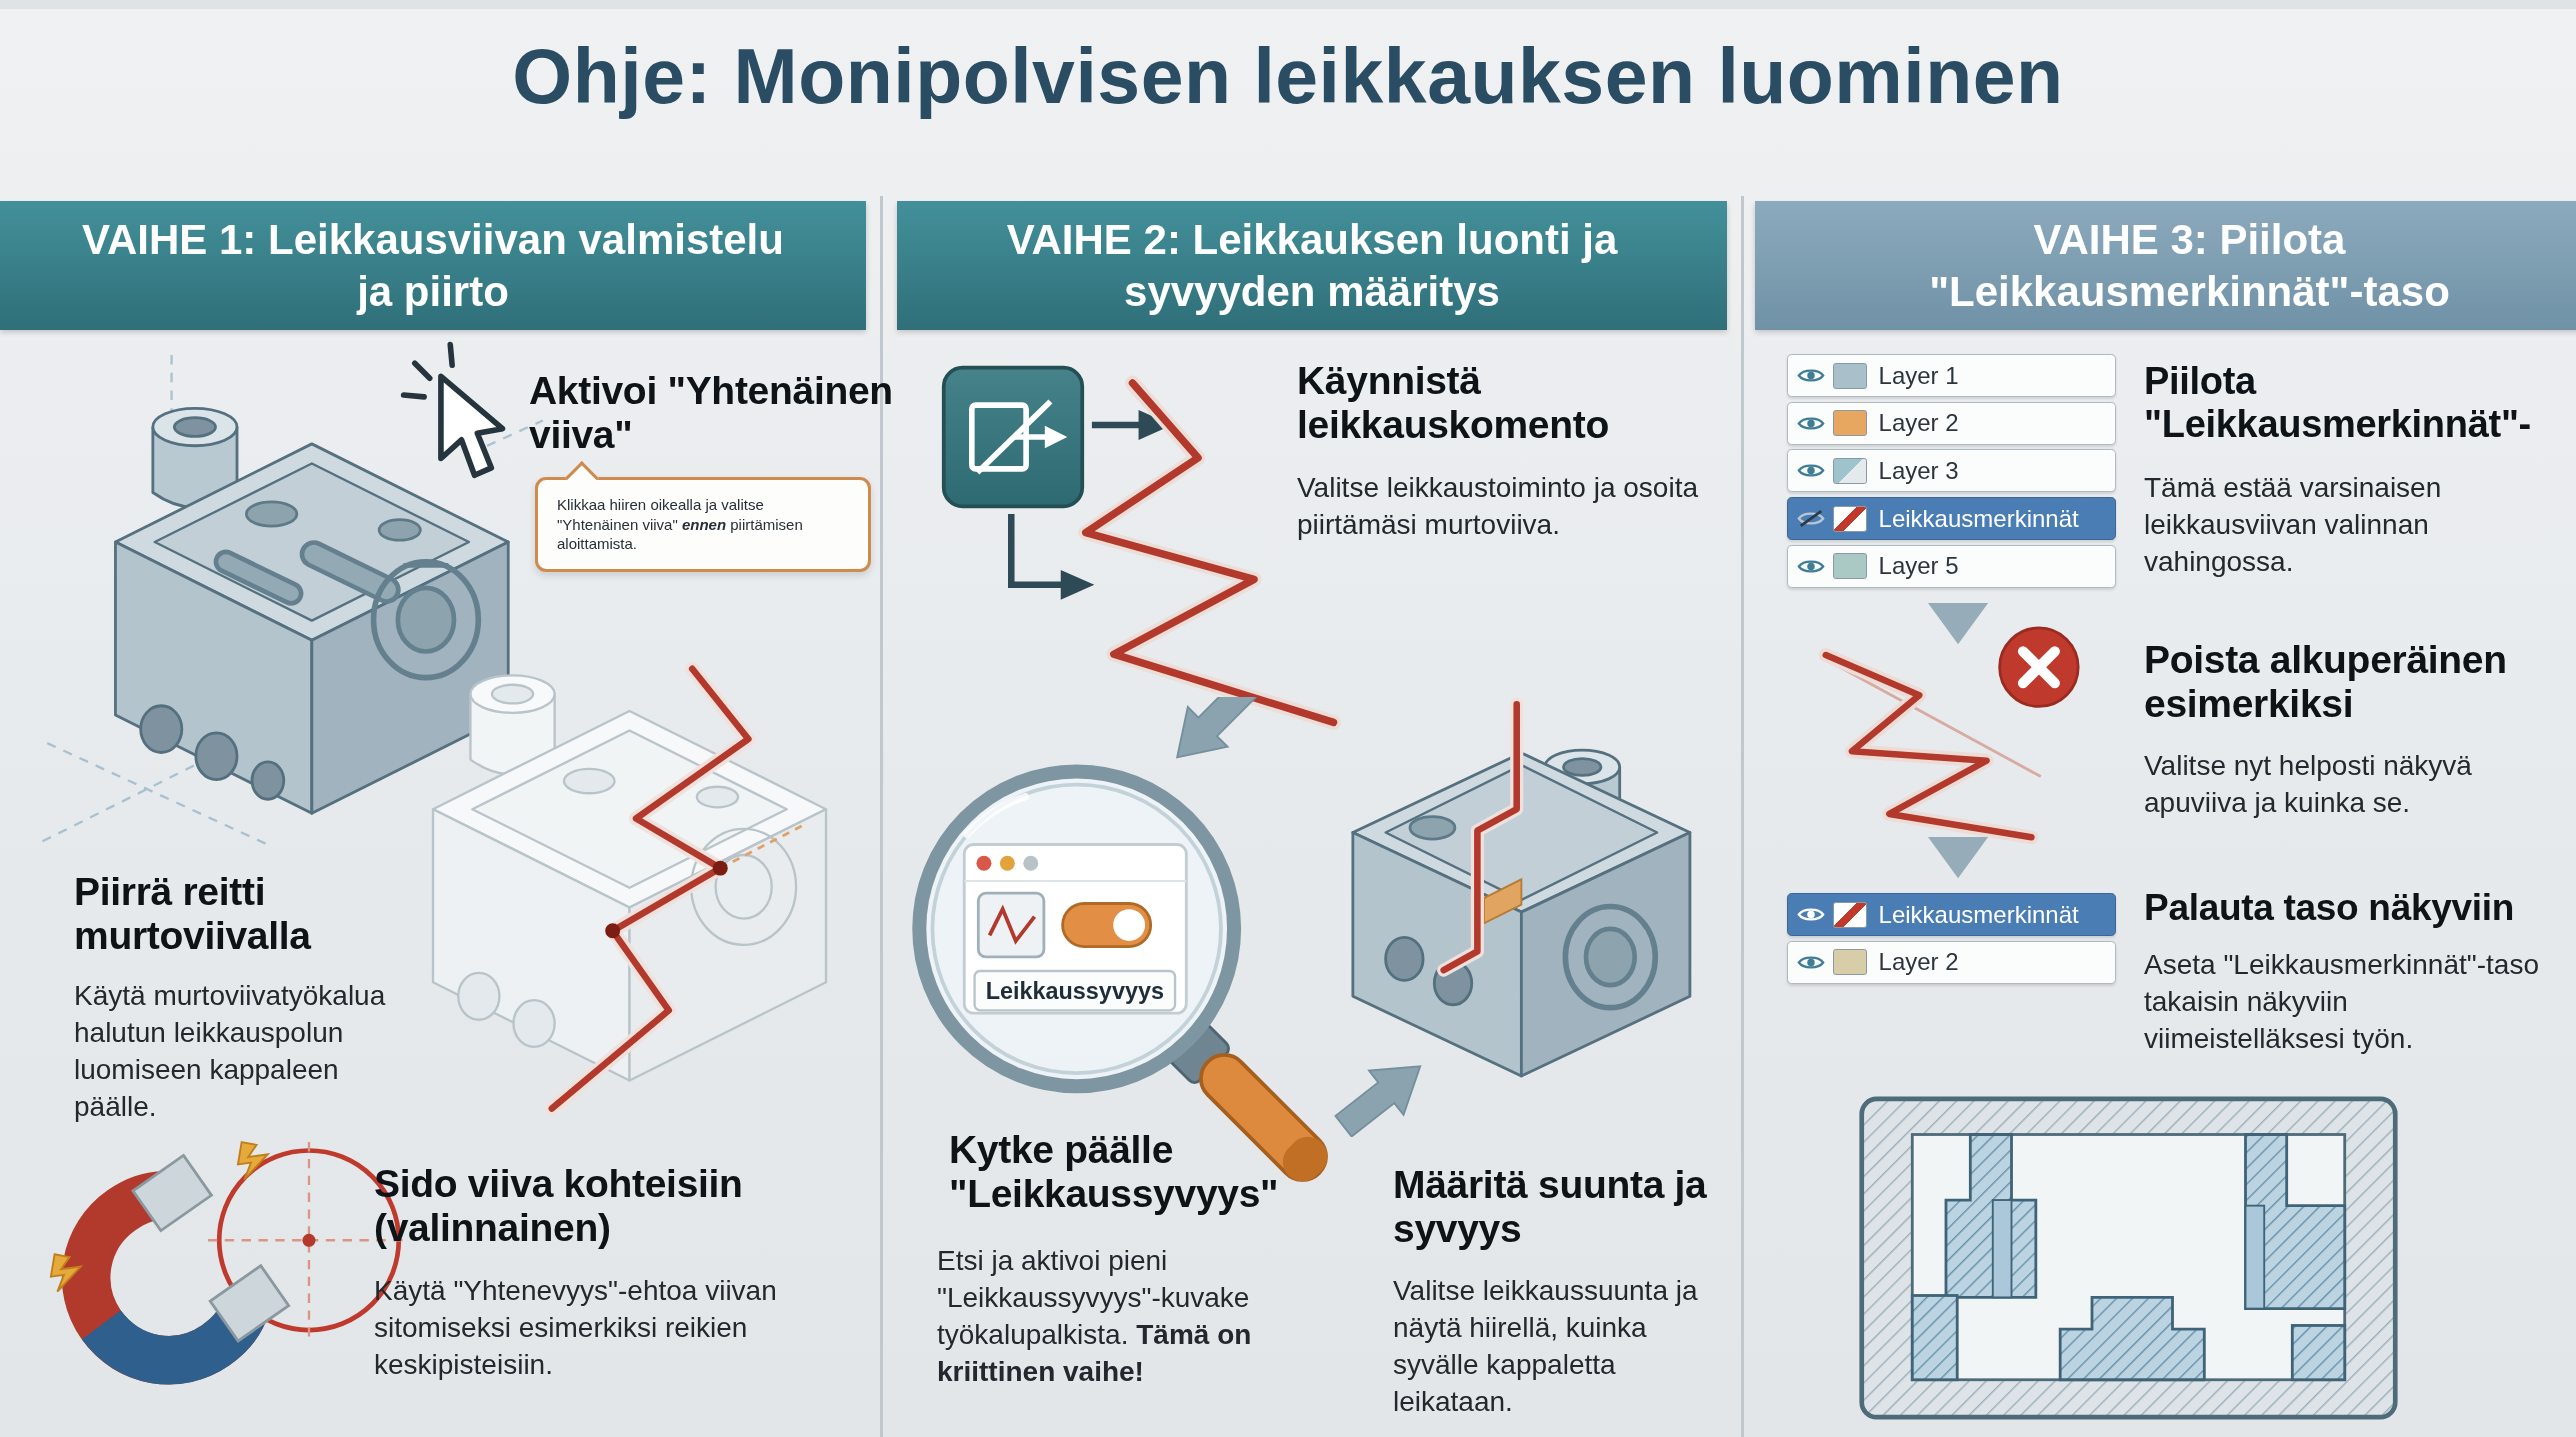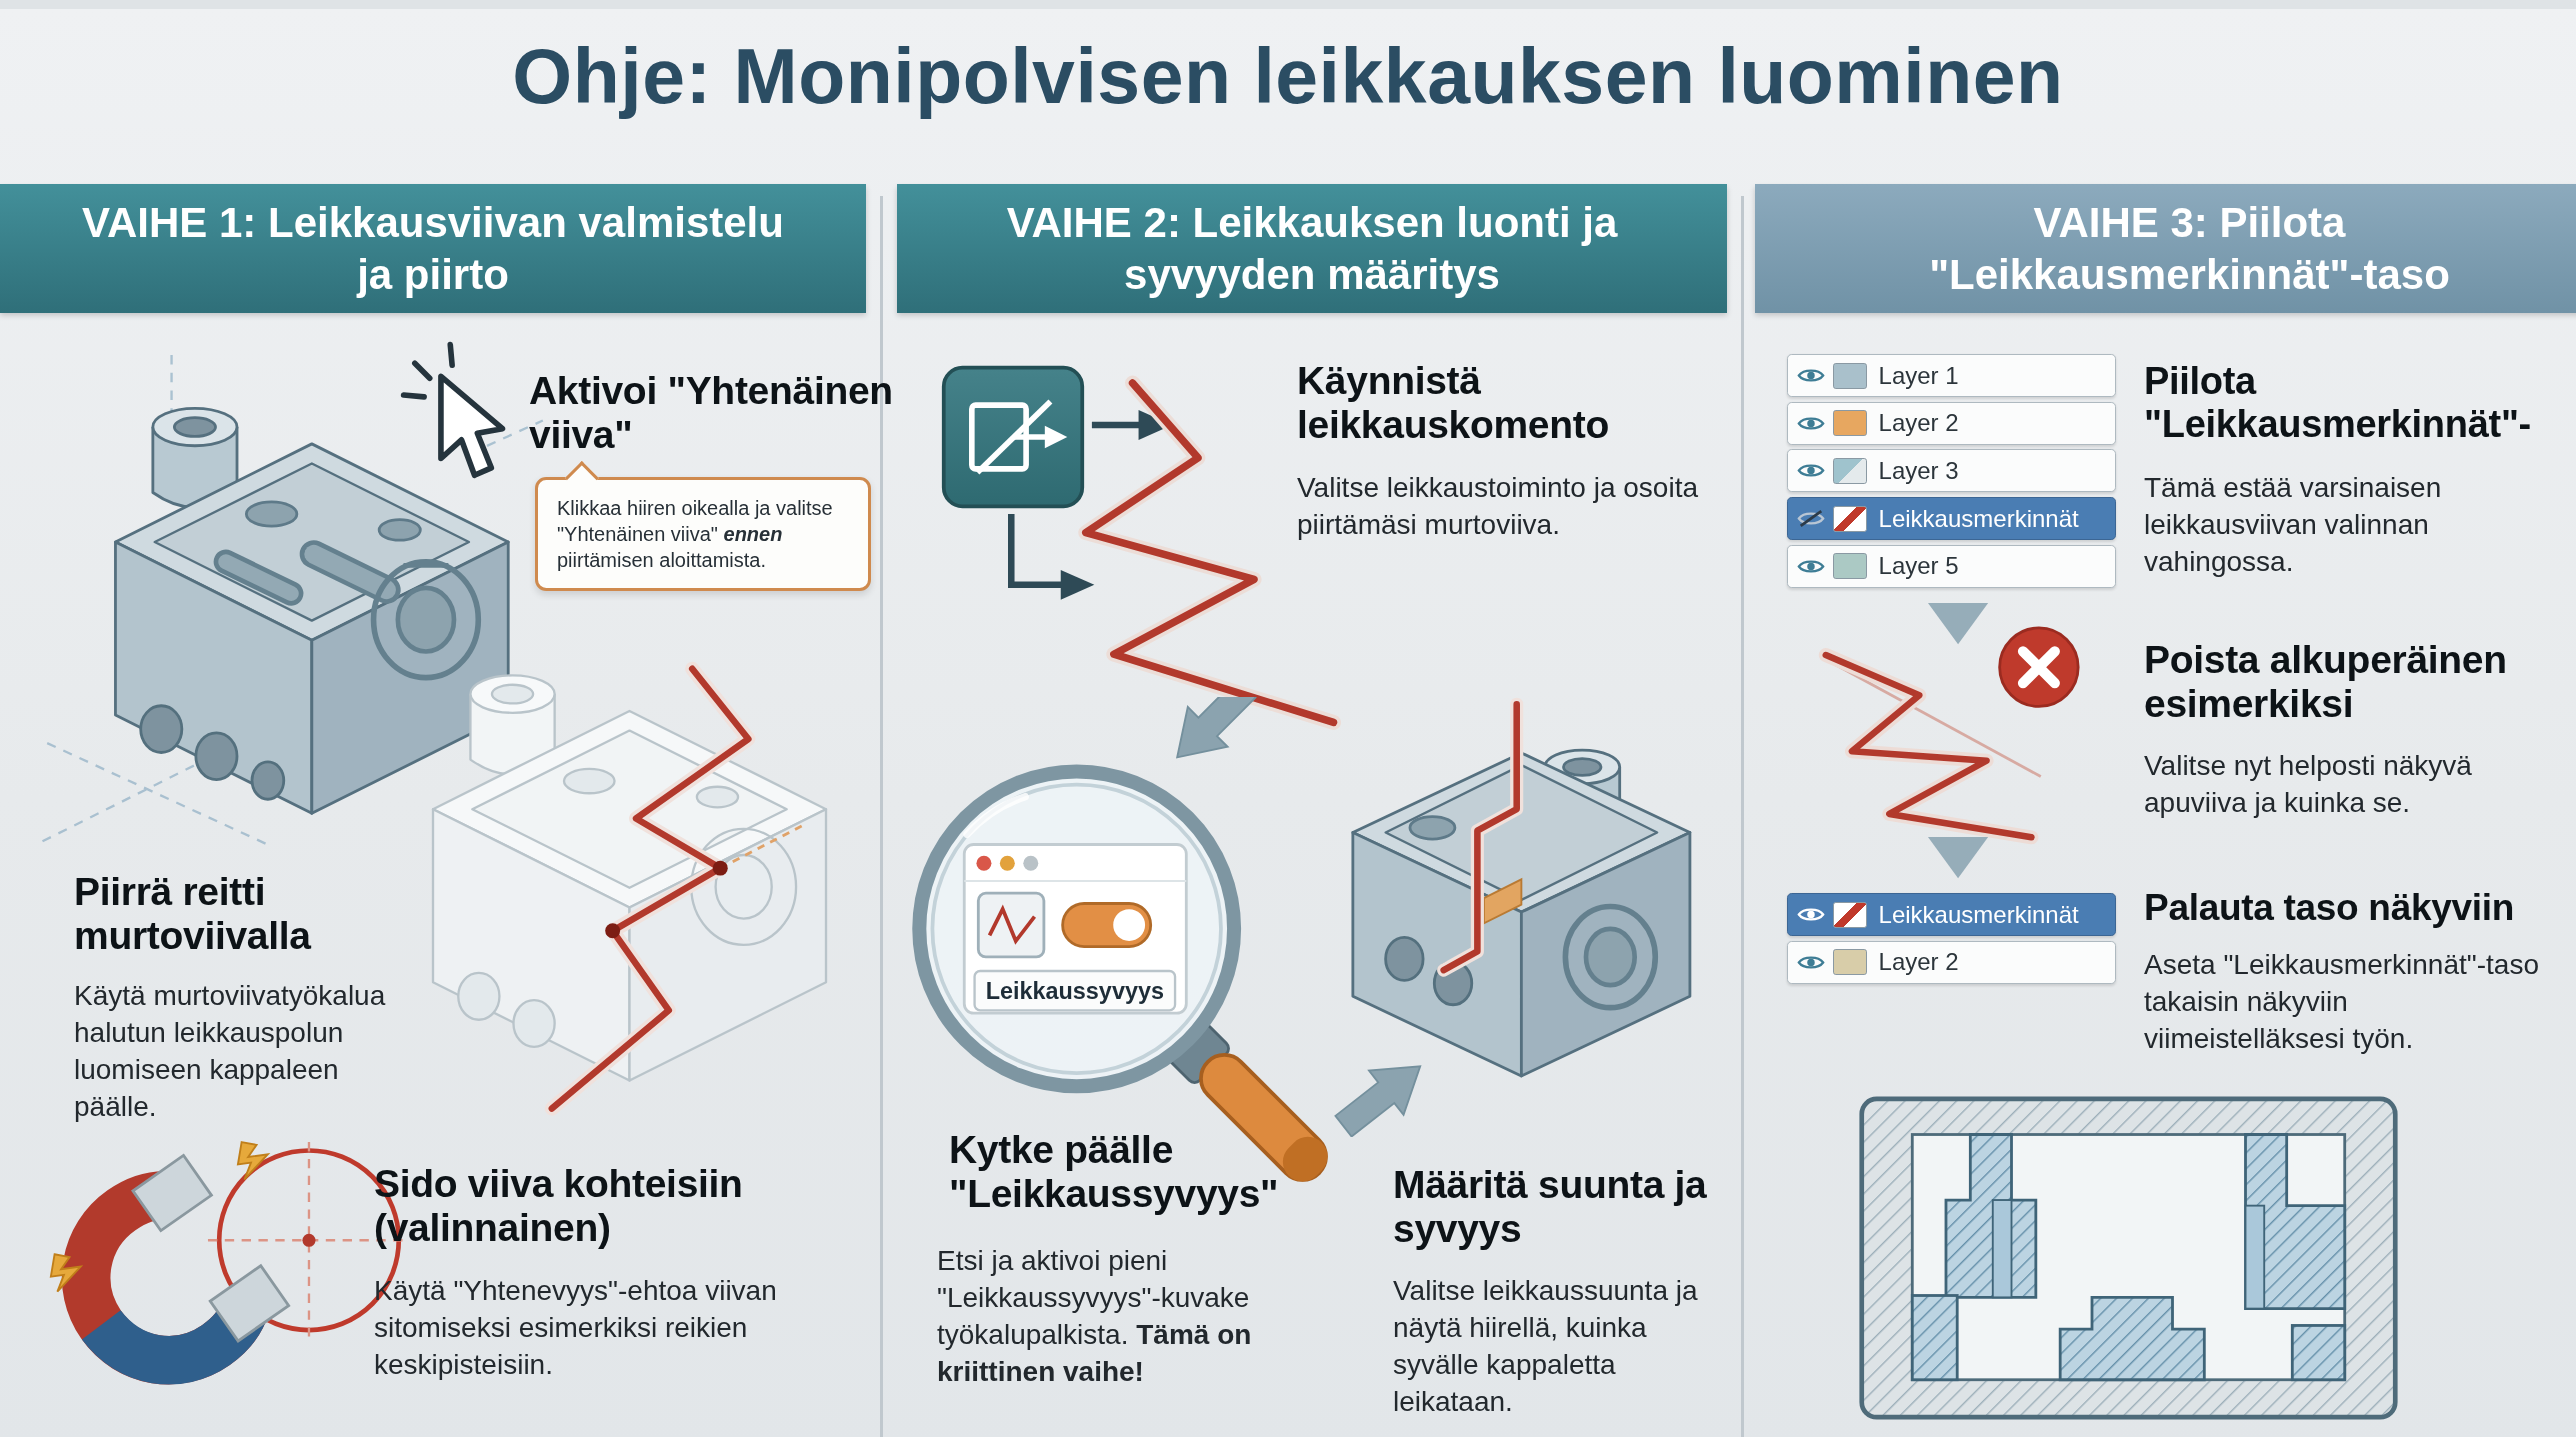--- a/index.html
+++ b/index.html
@@ -3,30 +3,30 @@
 <meta charset="utf-8">
 <style>
   html,body{margin:0;padding:0;background:#dfe3e6;}
   .canvas{position:relative;width:2576px;height:1438px;overflow:hidden;
           background:linear-gradient(180deg,#eff1f3 0%,#e7eaec 55%,#e2e6e9 100%);
           font-family:"Liberation Sans",sans-serif;margin-top:9px;}
   .abs{position:absolute;}
   .title{top:22.5px;left:0;width:100%;text-align:center;font-size:77px;font-weight:800;
          color:#2b4d63;letter-spacing:0.5px;}
   .divider{top:187px;width:2.8px;height:1251px;background:#c0c8ce;}
-  .header-bar{top:175px;height:129px;display:flex;align-items:center;justify-content:center;
+  .header-bar{top:192px;height:129px;display:flex;align-items:center;justify-content:center;
               text-align:center;color:#ffffff;font-weight:700;font-size:42px;line-height:1.22;
               box-shadow:0 2.8px 5.6px rgba(0,0,0,0.18);}
   .header-bar span{display:block;padding:0 66px;}
   .teal{background:linear-gradient(180deg,#43909a 0%,#2f6f79 100%);}
   .bluegray{background:linear-gradient(180deg,#8caabd 0%,#7092a6 100%);padding-left:24px;}
   .h2{font-weight:800;font-size:39px;line-height:1.12;color:#0d1317;letter-spacing:-0.3px;}
   .body{font-size:28px;line-height:1.32;color:#22282d;}
   .bubble{background:#fdfdfb;border:3.7px solid #cf8a4e;border-radius:11.2px;padding:15px 19px;
-          width:292px;font-size:20px;line-height:1.3;color:#273037;box-shadow:0 3.7px 7.5px rgba(0,0,0,0.12);}
+          width:292px;font-size:15px;line-height:1.3;color:#273037;box-shadow:0 3.7px 7.5px rgba(0,0,0,0.12);}
   .bubble-tail{position:absolute;width:20.6px;height:20.6px;background:#fdfdfb;
                border-left:3.7px solid #cf8a4e;border-top:3.7px solid #cf8a4e;
                transform:rotate(45deg);top:-14px;left:32px;}
   .layers-panel{display:flex;flex-direction:column;gap:4.7px;width:329px;}
   .layer-row{display:flex;align-items:center;height:41px;background:#fbfcfc;
              border:1.9px solid #aeb9c0;border-radius:4.7px;padding:0 9.4px;
              box-shadow:0 1.9px 2.8px rgba(0,0,0,0.12);}
   .layer-row.hl{background:#4a7db3;border-color:#3c6694;}
   .layer-row.hl .layer-label{color:#ffffff;}
   .eye{width:36px;display:flex;align-items:center;}

